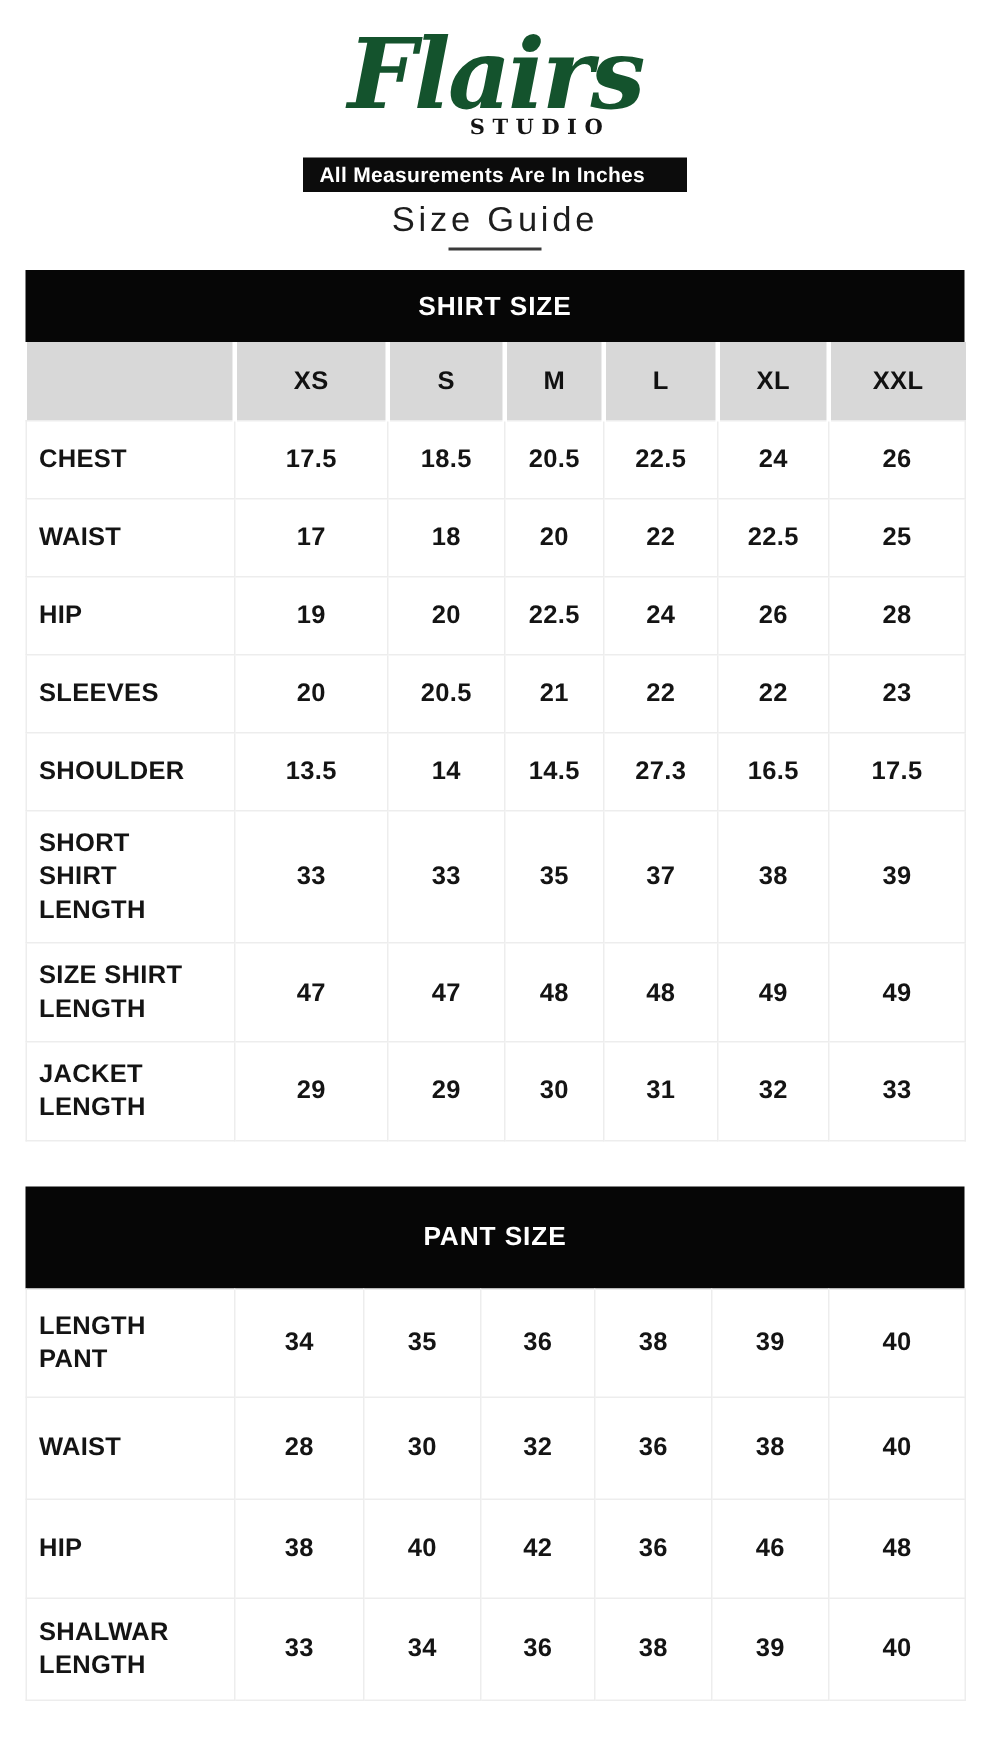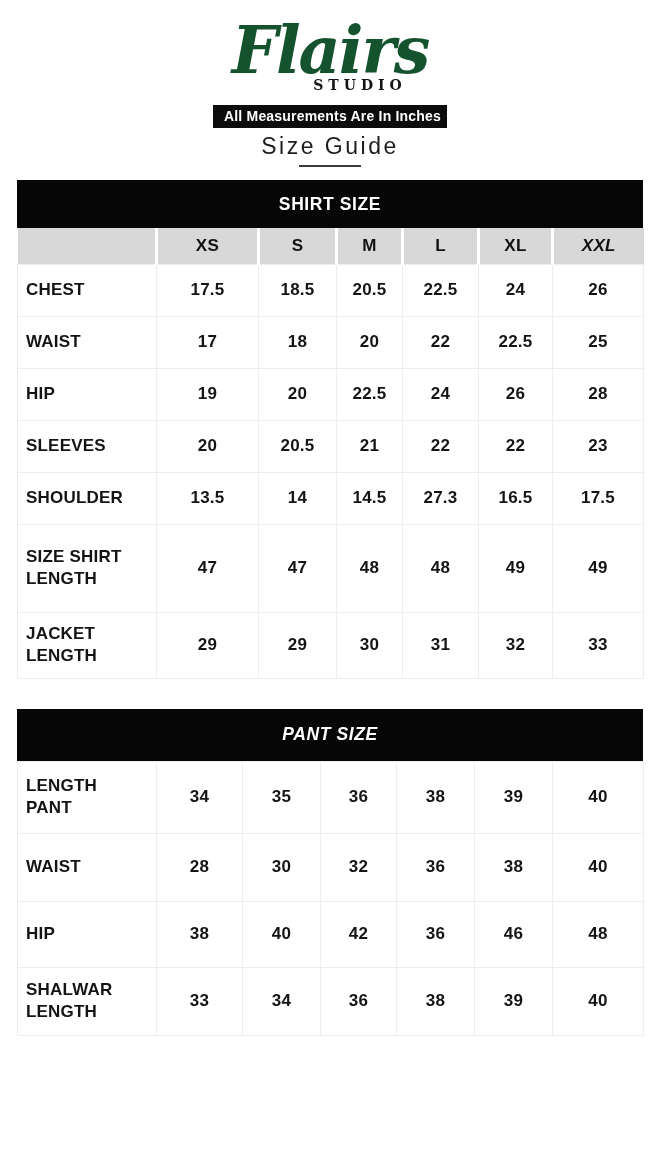--- a/index.html
+++ b/index.html
@@ -33,21 +33,21 @@
     margin-top: -7px;
     padding-left: 60px;
   }
   .banner {
     display: inline-block;
     background: #0c0c0c;
     color: #ffffff;
     font-weight: 700;
     font-size: 14px;
     letter-spacing: 0.2px;
-    padding: 3px 6px 4px 11px;
+    padding: 3px 28px 4px 11px;
     margin-top: 12px;
   }
   .size-guide {
     font-size: 23px;
     font-weight: 500;
     letter-spacing: 2.5px;
     color: #1d1d1d;
     margin-top: 5px;
   }
   .title-underline {
@@ -63,37 +63,37 @@
     background: #060606;
     color: #ffffff;
     height: 48px;
     display: flex;
     align-items: center;
     justify-content: center;
     font-weight: 700;
     font-size: 17.5px;
     letter-spacing: 0.6px;
   }
-  .pant-block .table-title { height: 52px; margin-top: 30px; font-style: italic; }
+  .pant-block .table-title { height: 68px; margin-top: 30px; }
 
   table {
     width: 100%;
     border-collapse: collapse;
     table-layout: fixed;
   }
   .size-head th {
     background: #d8d8d8;
-    height: 36px;
+    height: 52px;
     font-size: 17px;
     font-weight: 700;
     letter-spacing: 0.3px;
     border-right: 3px solid #ffffff;
     text-align: center;
   }
-  .size-head th:last-child { border-right: none; font-style: italic; }
+  .size-head th:last-child { border-right: none; }
 
   tbody td {
     border: 1px solid #ededed;
     font-weight: 700;
     font-size: 17px;
     letter-spacing: 0.2px;
     text-align: center;
     color: #141414;
     padding: 6px 4px;
   }
@@ -197,20 +197,31 @@
           <tr>
             <td class="label">SHOULDER</td>
             <td>13.5</td>
             <td>14</td>
             <td>14.5</td>
             <td>27.3</td>
             <td>16.5</td>
             <td>17.5</td>
           </tr>
           <tr>
+            <td class="label">SHORT
+SHIRT
+LENGTH</td>
+            <td>33</td>
+            <td>33</td>
+            <td>35</td>
+            <td>37</td>
+            <td>38</td>
+            <td>39</td>
+          </tr>
+          <tr>
             <td class="label">SIZE SHIRT
 LENGTH</td>
             <td>47</td>
             <td>47</td>
             <td>48</td>
             <td>48</td>
             <td>49</td>
             <td>49</td>
           </tr>
           <tr>

